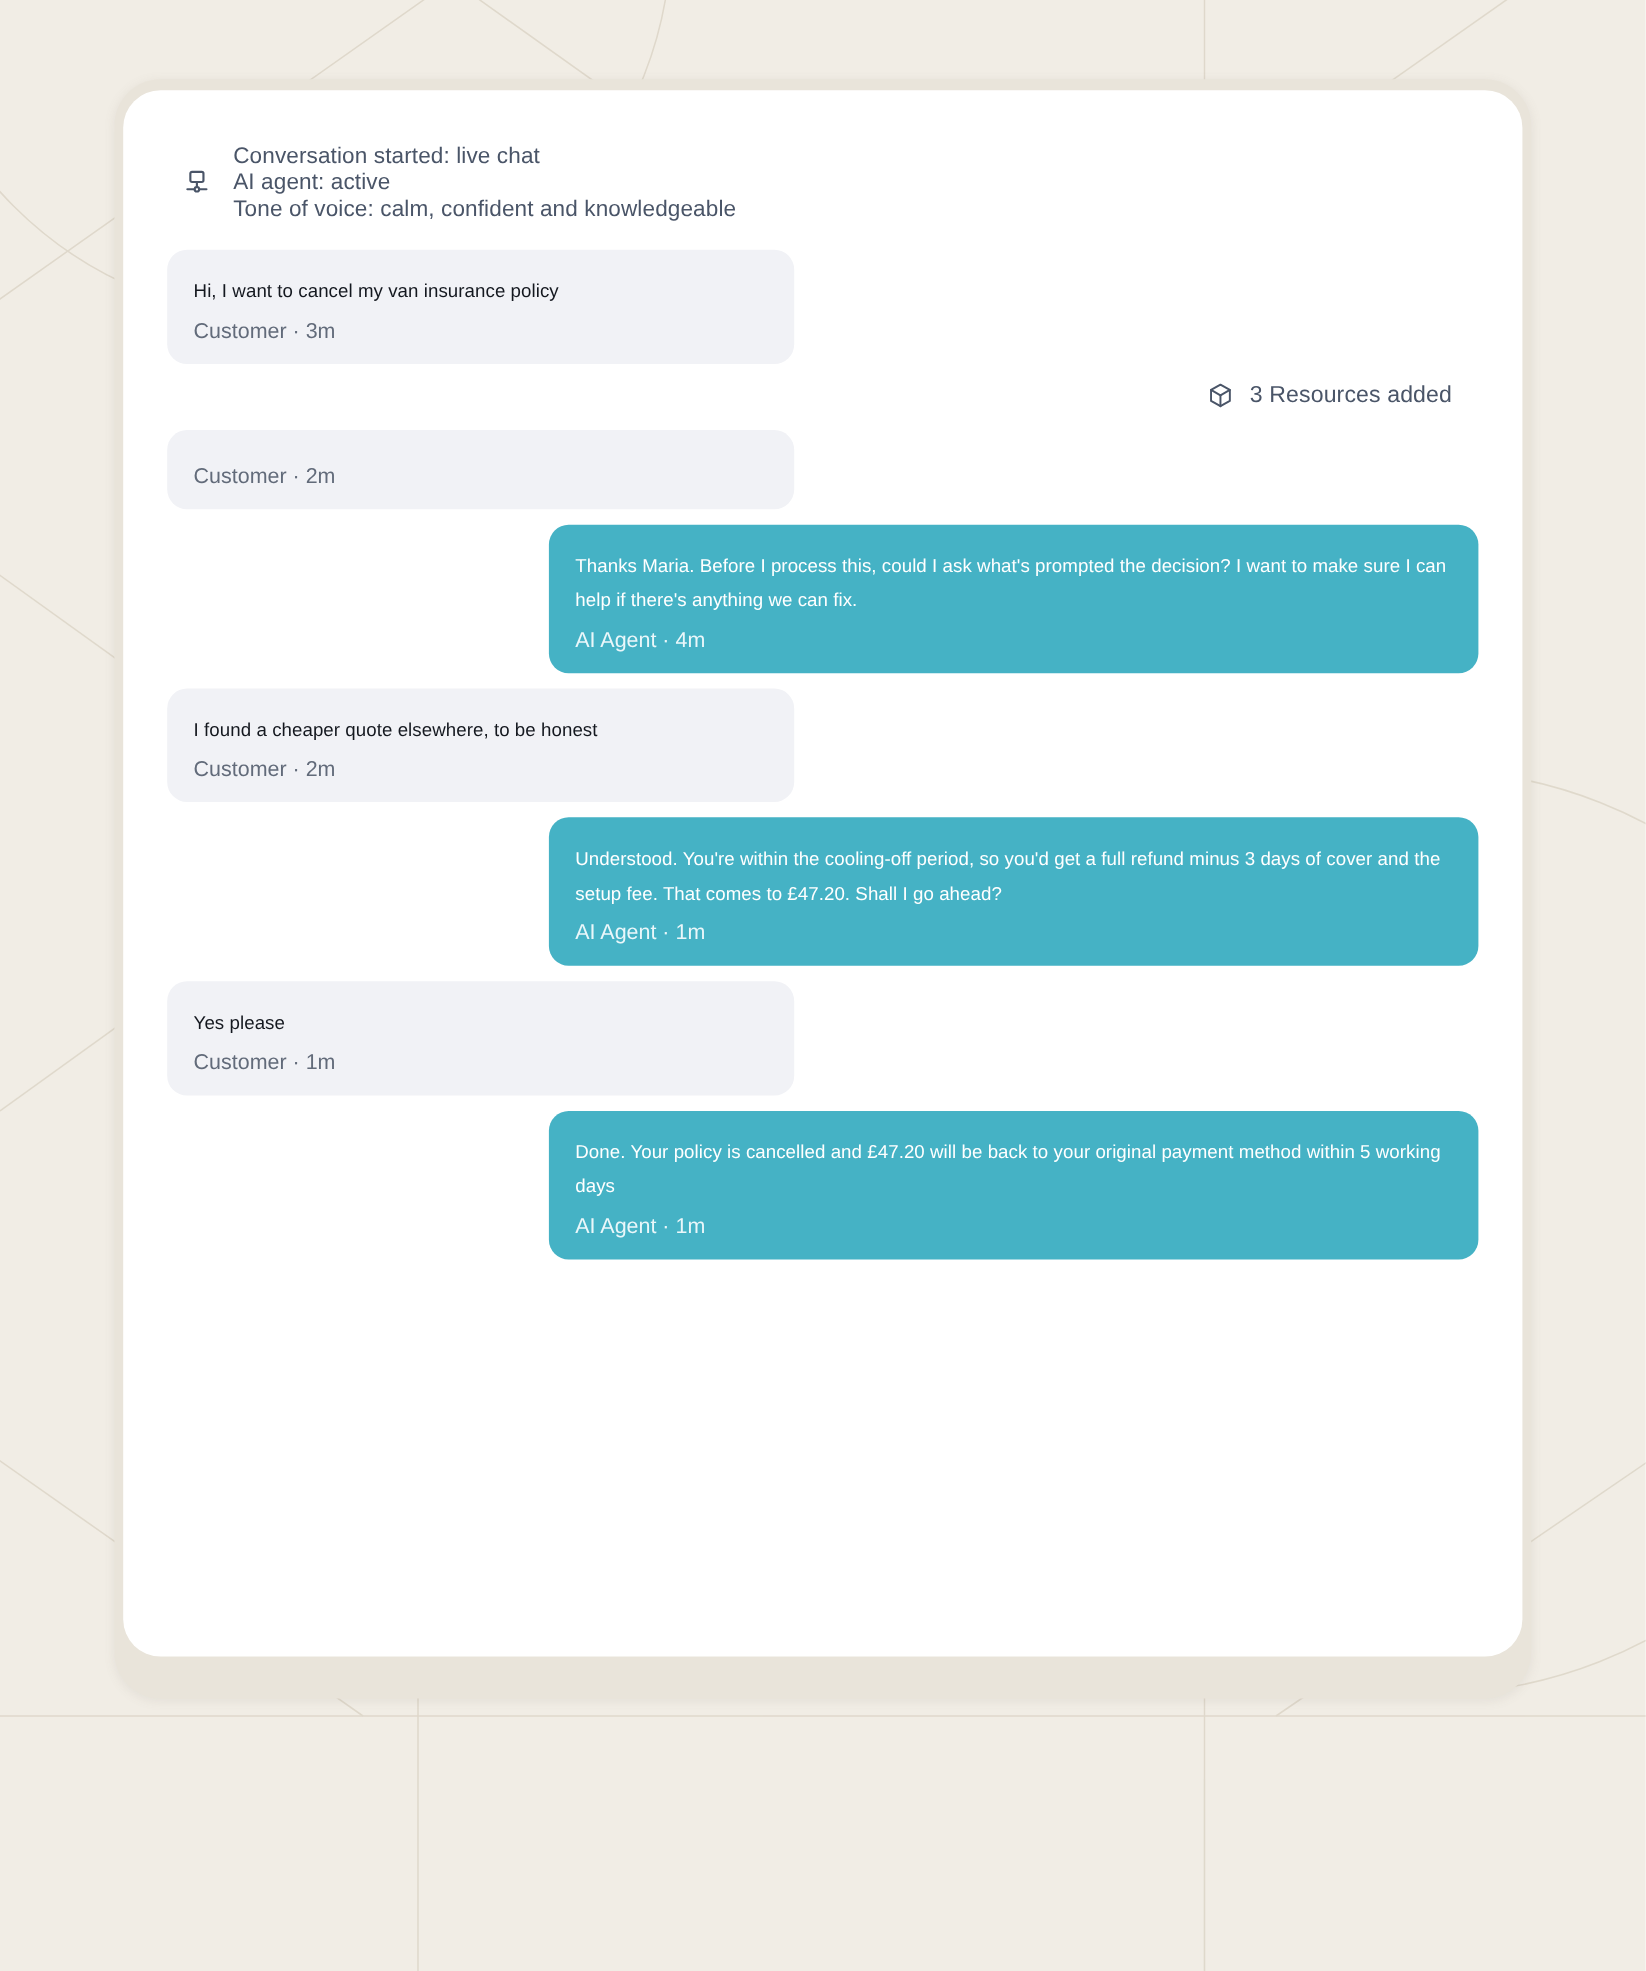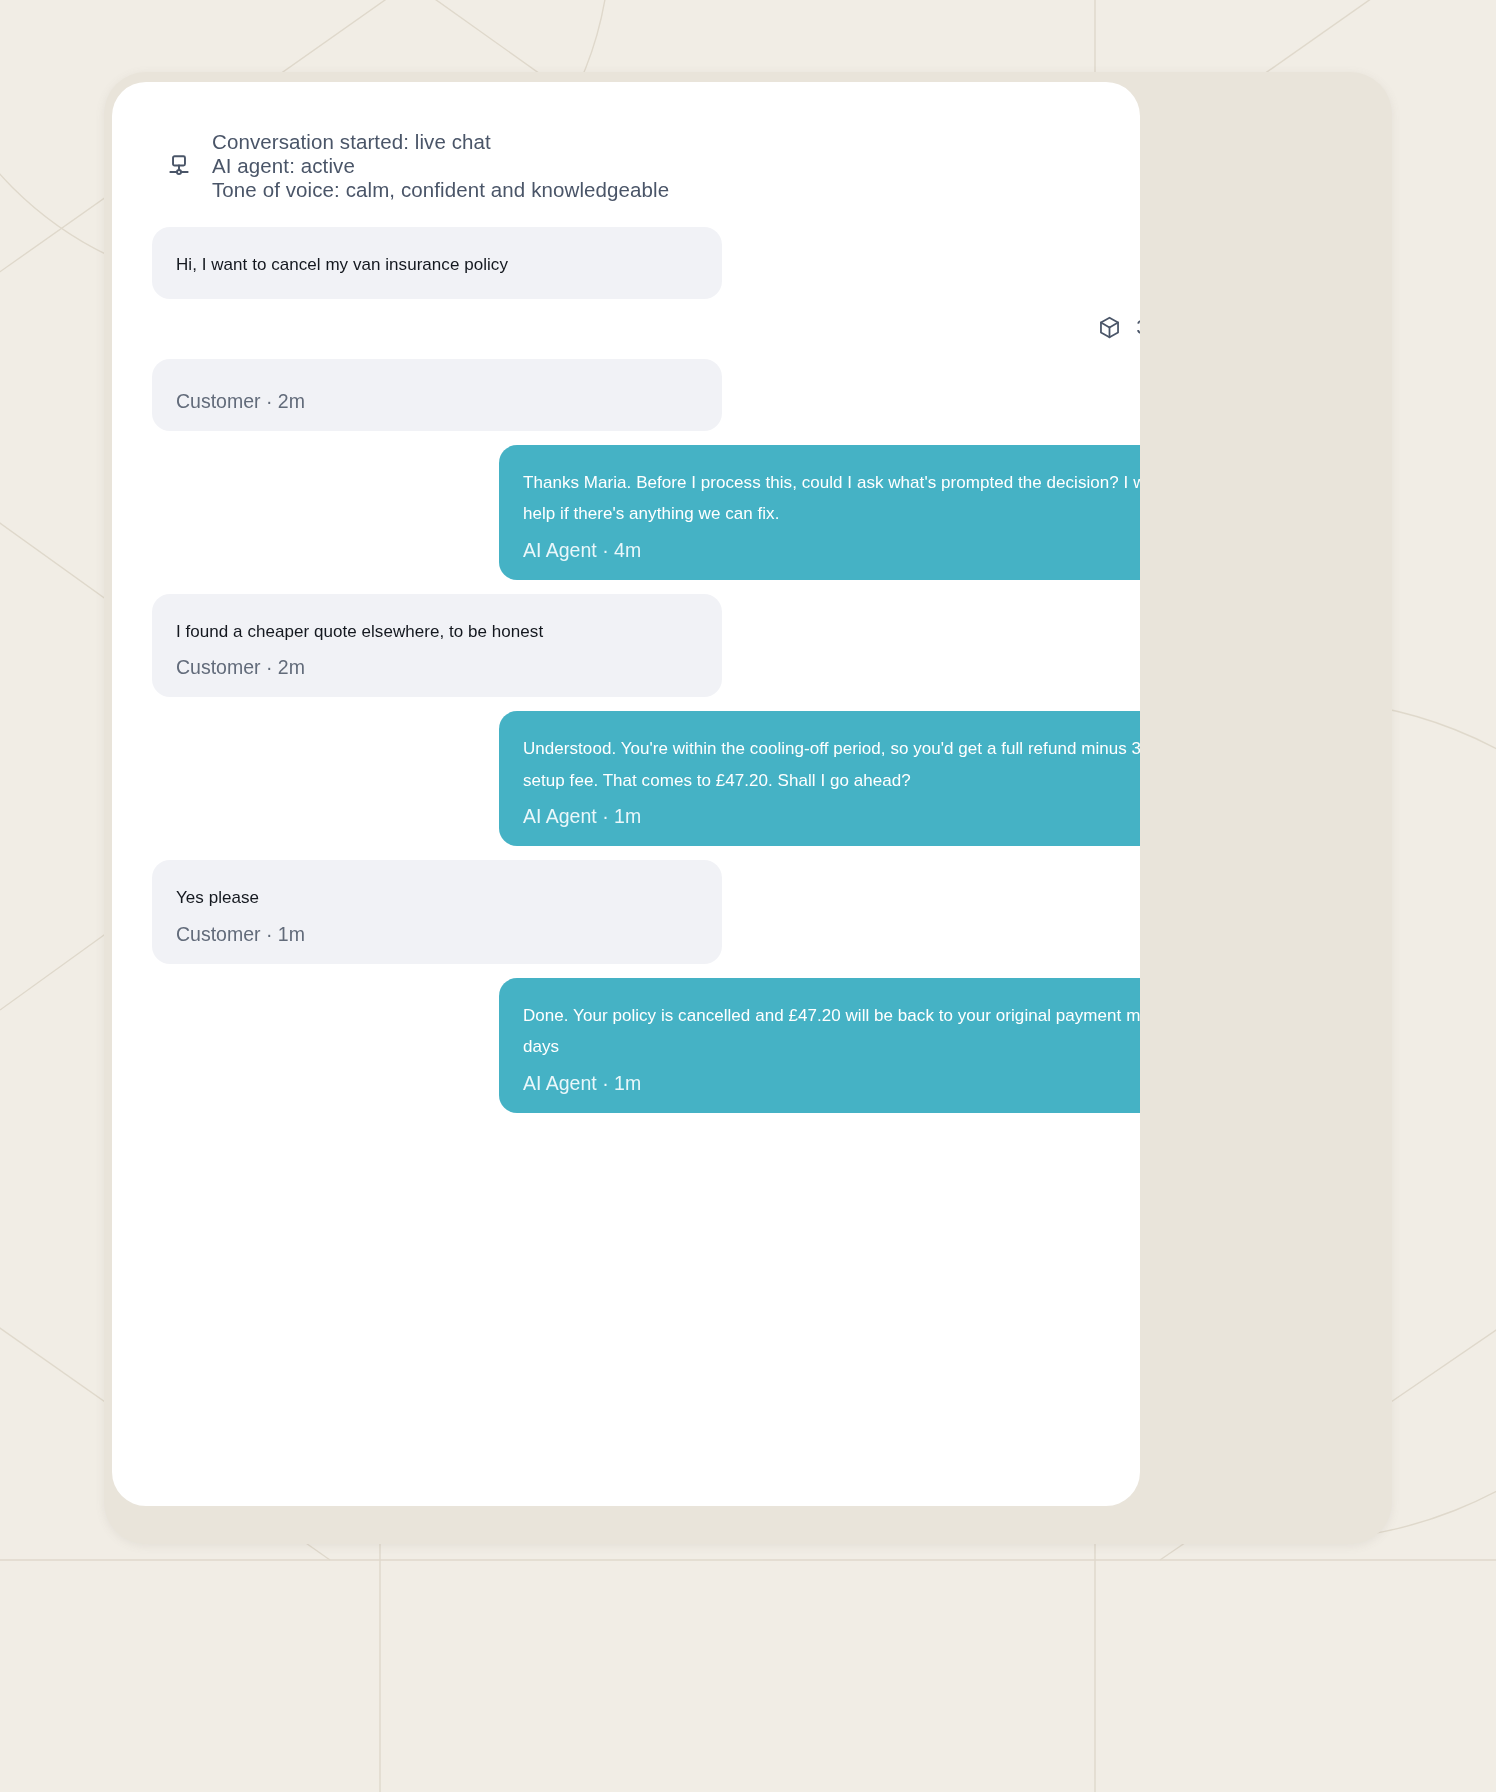--- a/index.html
+++ b/index.html
@@ -32,21 +32,21 @@
     width: 1288px;
     height: 1472px;
     background: #e9e4da;
     border-radius: 42px;
     box-shadow: 0 2px 10px rgba(120,110,95,.10);
   }
   #card {
     position: absolute;
     left: 112px;
     top: 82px;
-    width: 1028px;
+    width: 1272px;
     height: 1424px;
     background: #ffffff;
     border-radius: 34px;
     overflow: hidden;
   }
 
   
   .transcript {
     position: absolute;
     left: 40px;
@@ -191,20 +191,21 @@
       <div class="sys-lines">
         <div>Conversation started: live chat</div>
         <div>AI agent: active</div>
         <div>Tone of voice: calm, confident and knowledgeable</div>
       </div>
     </div>
 
     <div class="row left">
       <div class="bubble customer">
         <div class="text">Hi, I want to cancel my van insurance policy</div>
+        <div class="meta">Customer · 3m</div>
       </div>
     </div>
 
     <div class="resources-row">
       <span class="cube">
         <svg width="25" height="25" viewBox="0 0 24 24" fill="none" stroke="currentColor" stroke-width="1.7" stroke-linecap="round" stroke-linejoin="round">
           <path d="M12 2.6 L20.2 7.2 L20.2 16.8 L12 21.4 L3.8 16.8 L3.8 7.2 Z"></path>
           <path d="M3.8 7.2 L12 11.9 L20.2 7.2"></path>
           <path d="M12 11.9 L12 21.4"></path>
         </svg>

